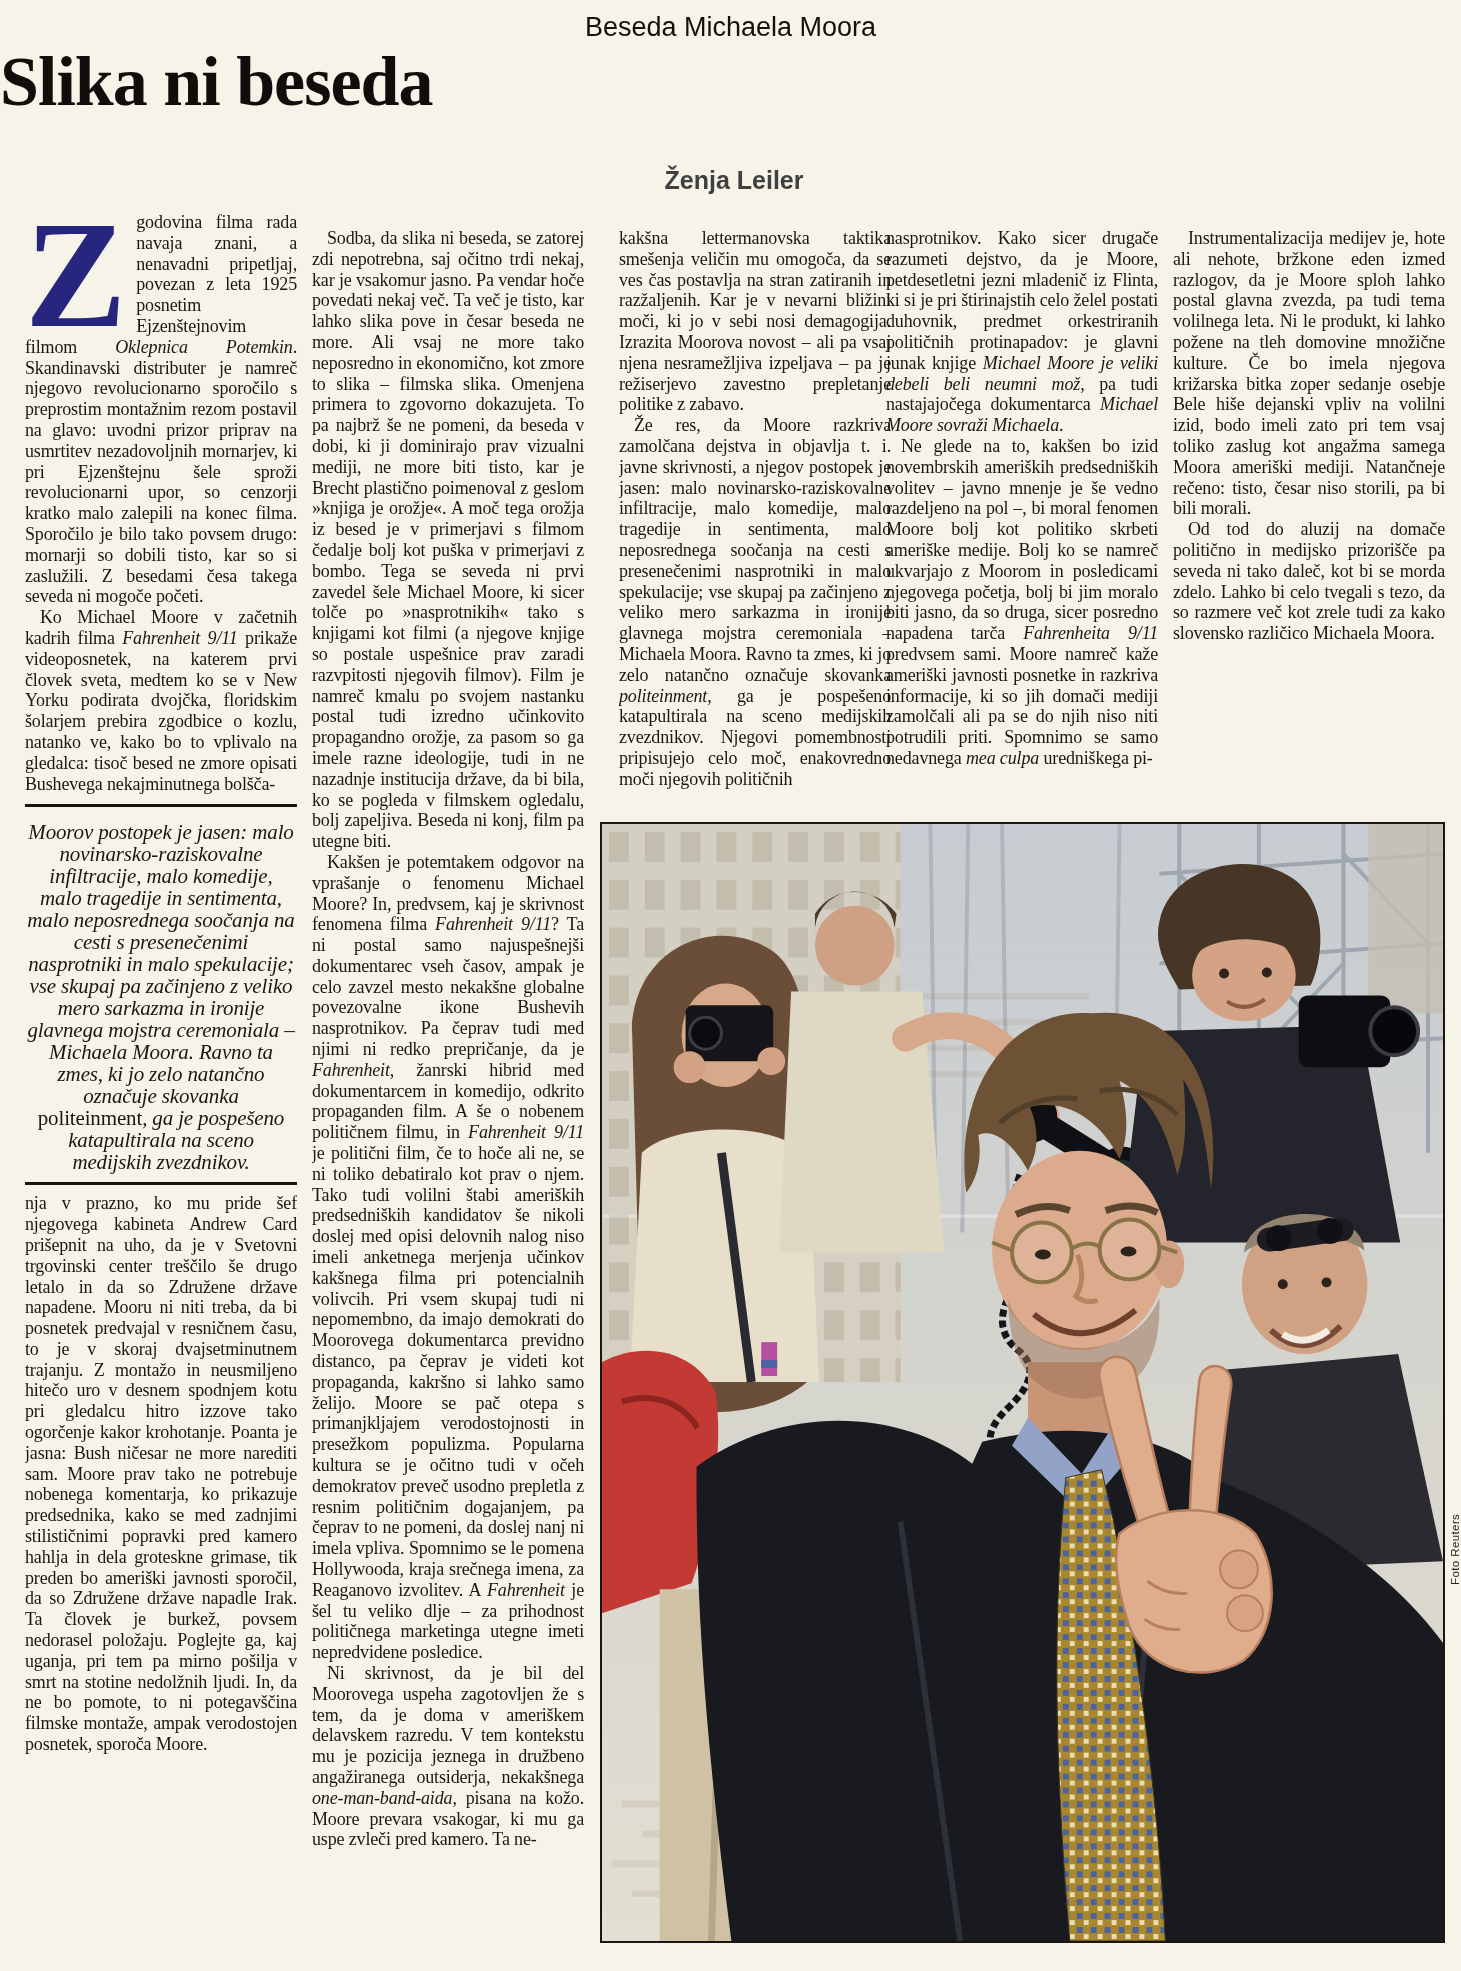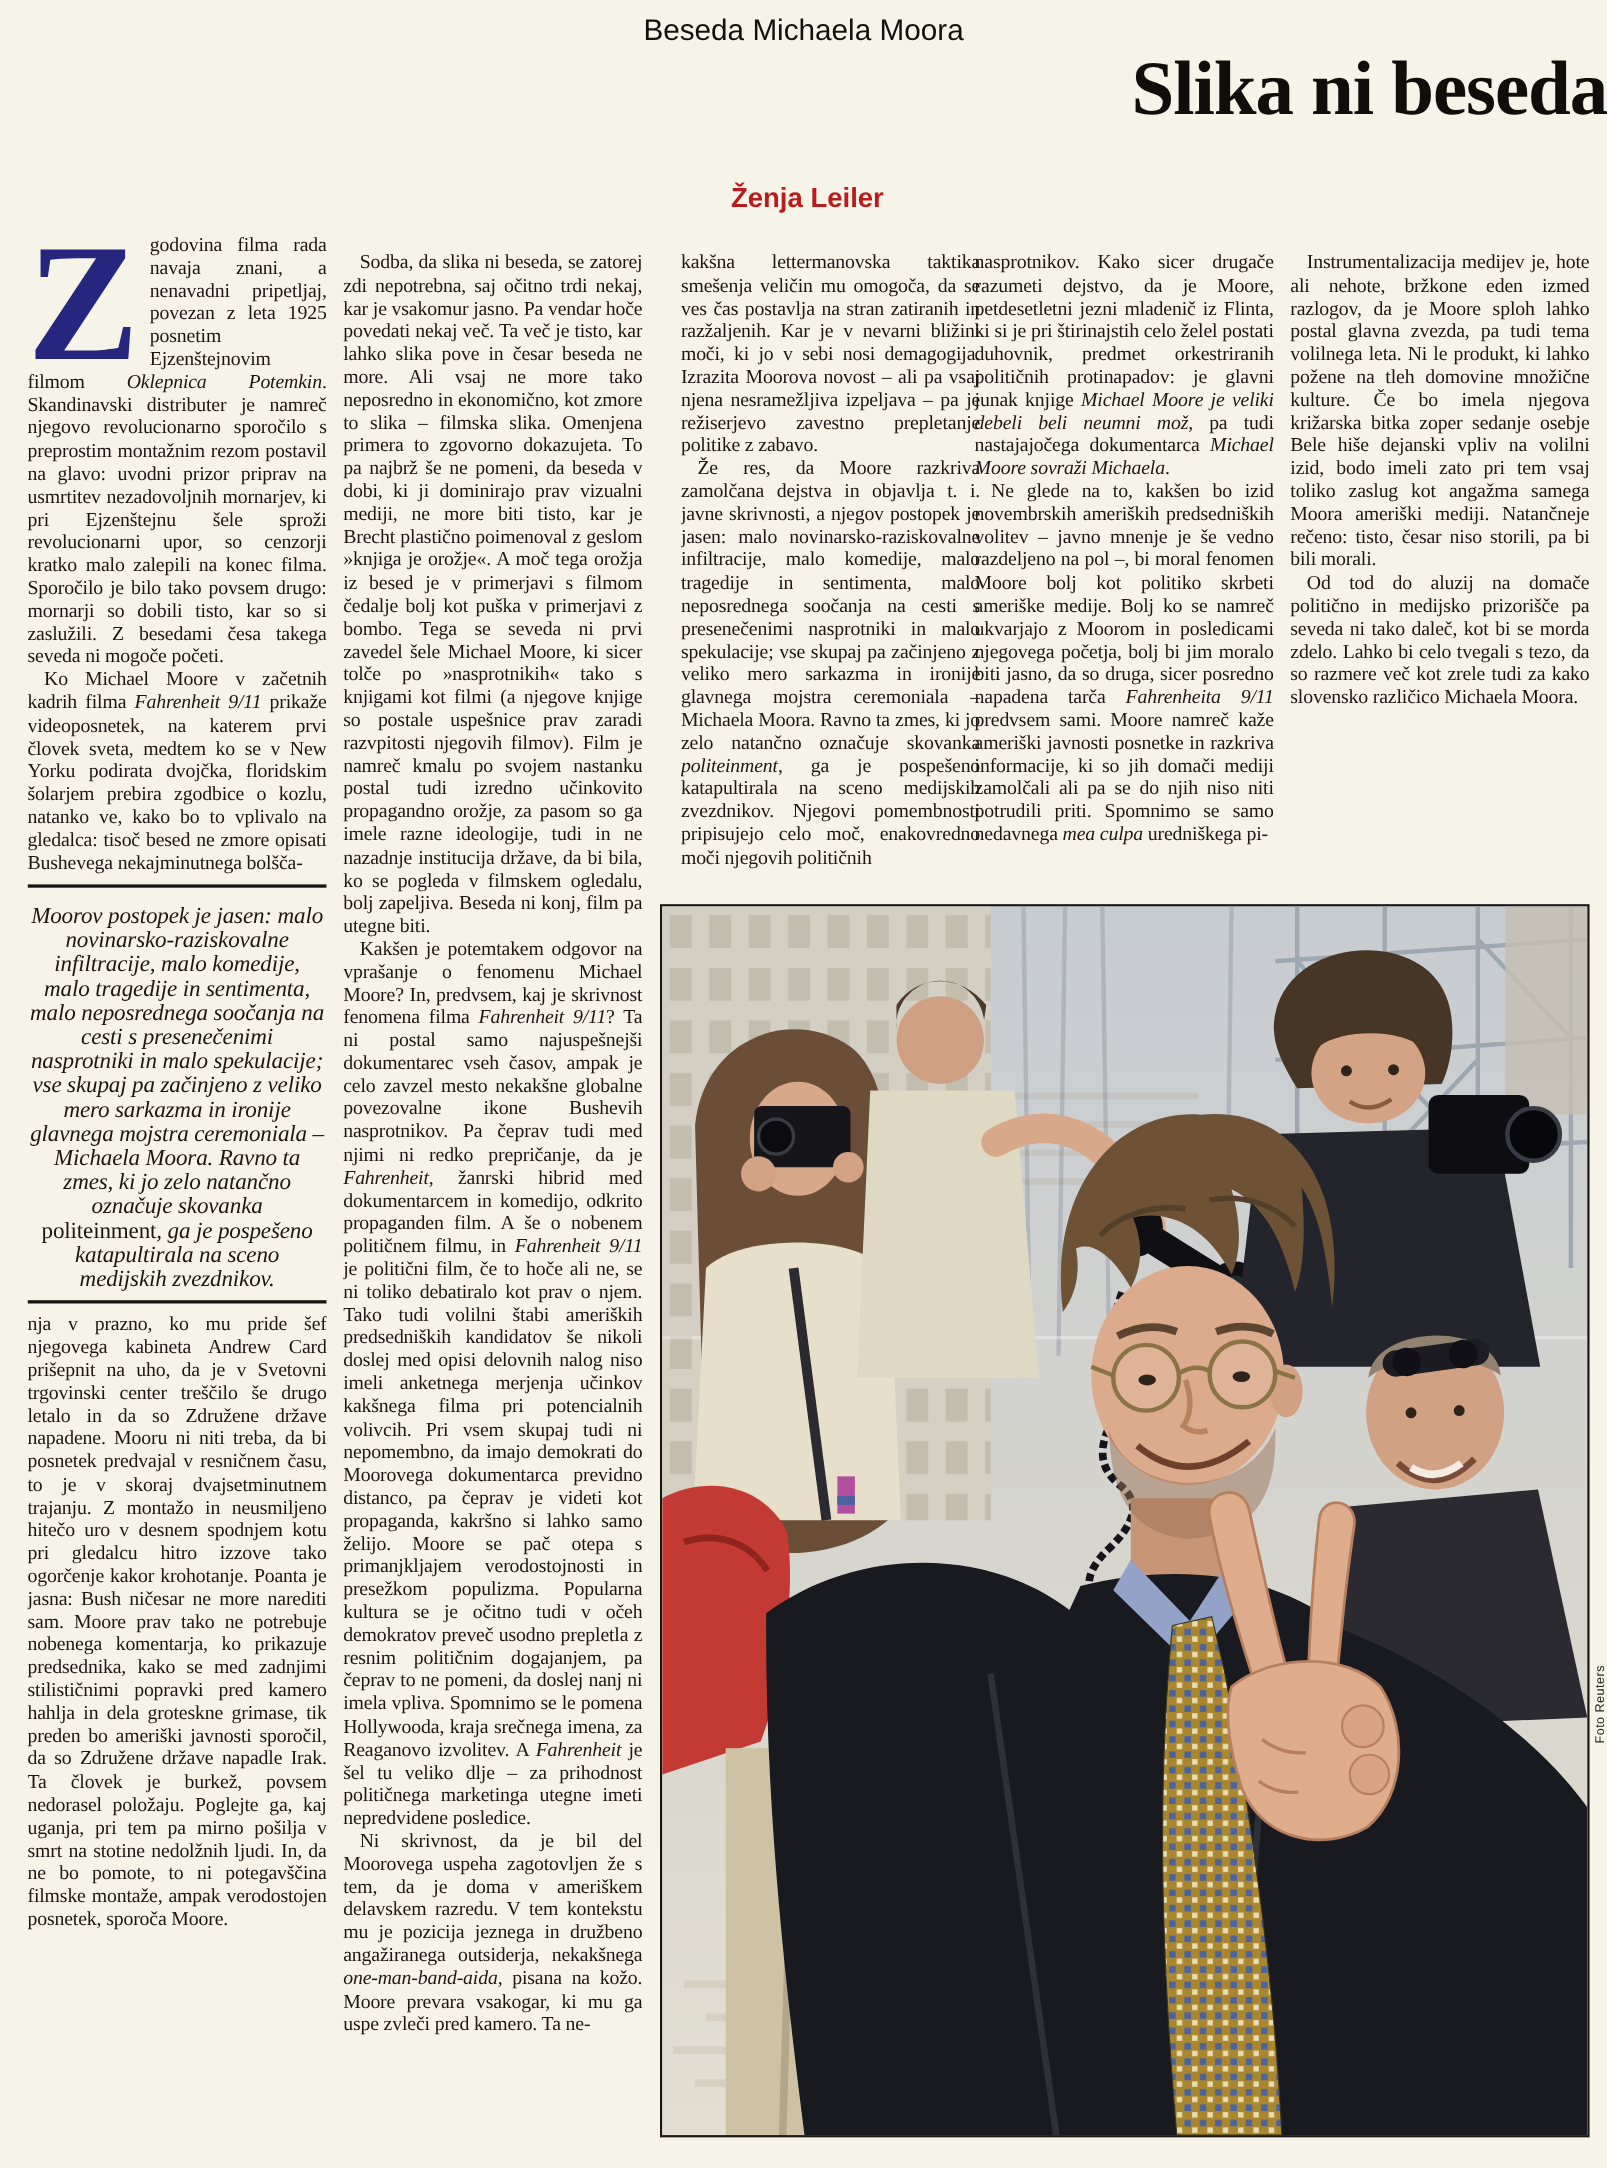--- a/index.html
+++ b/index.html
@@ -1,23 +1,23 @@
 <!DOCTYPE html>
 <html lang="sl"><head>
 <meta charset="utf-8">
 <style>
   html,body{margin:0;padding:0;background:#e8e6df;}
   .page{position:relative;width:1461px;height:1971px;background:#f6f3e9;overflow:hidden;
         font-family:"Liberation Serif","DejaVu Serif",serif;color:#1b1611;}
   .kicker{position:absolute;left:0;top:12px;width:100%;text-align:center;
           font-family:"Liberation Sans","DejaVu Sans",sans-serif;font-size:27px;color:#14110d;}
-  .title{position:absolute;left:0;top:42px;width:100%;text-align:right;
+  .title{position:absolute;left:0;top:42px;width:100%;text-align:left;
          font-weight:bold;font-size:70px;letter-spacing:-1px;color:#100d0a;}
   .byline{position:absolute;left:599px;top:166px;width:270px;text-align:center;
-          font-family:"Liberation Sans","DejaVu Sans",sans-serif;font-weight:bold;font-size:25px;color:#b91c1c;}
+          font-family:"Liberation Sans","DejaVu Sans",sans-serif;font-weight:bold;font-size:25px;color:#404040;}
   .col{position:absolute;width:272px;font-size:18px;line-height:20.8px;text-align:justify;
        letter-spacing:-0.15px;overflow:hidden;}
   .c1{left:25px; top:212px;height:1752px;}
   .c2{left:312px;top:228px;height:1736px;}
   .c3{left:619px;top:228px;height:590px;}
   .c4{left:886px;top:228px;height:590px;}
   .c5{left:1173px;top:228px;height:590px;}
   .col p{margin:0;text-indent:15px;}
   .col p.cont{text-indent:0;}
   .dropcap{float:left;font-weight:bold;color:#27267f;font-size:152px;line-height:118px;

